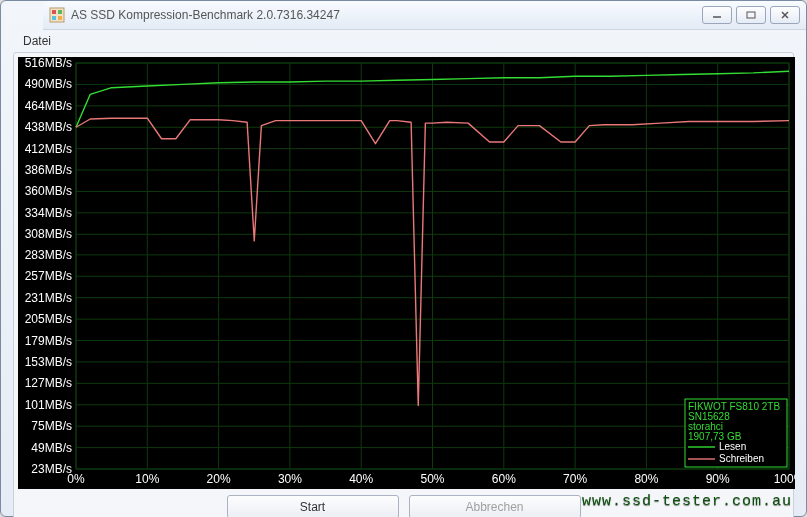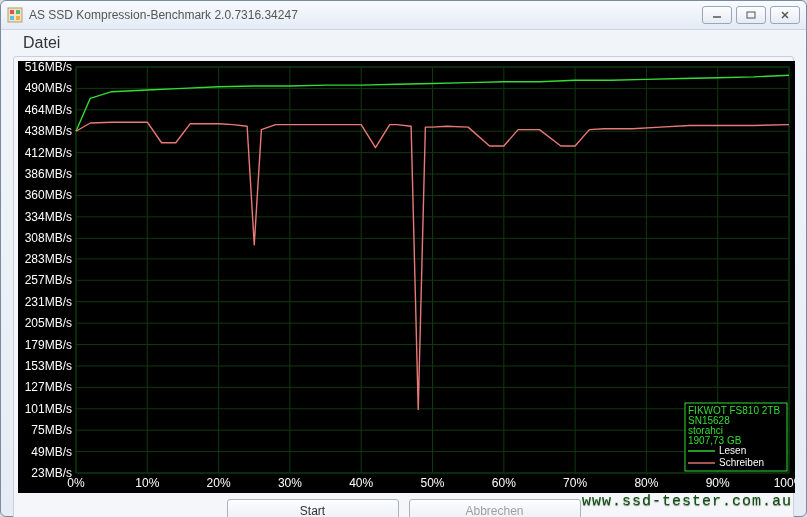--- a/index.html
+++ b/index.html
@@ -21,20 +21,21 @@
     box-shadow: 0 0 4px rgba(0,0,0,0.2);
   }
   .titlebar {
     height: 28px;
     display: flex;
     align-items: center;
     padding: 0 6px;
     background: linear-gradient(to bottom, #f8fbff 0%, #e3ebf5 100%);
     border-bottom: 1px solid #d0d6e0;
     border-radius: 6px 6px 0 0;
+    margin-left: 42px;
   }
   .titlebar .app-icon {
     width: 16px;
     height: 16px;
     margin-right: 6px;
     display: flex;
     align-items: center;
     justify-content: center;
   }
   .titlebar .title {
@@ -54,21 +55,21 @@
     background: linear-gradient(to bottom, #fdfdfe, #e6ecf5);
     display: flex;
     align-items: center;
     justify-content: center;
     font-size: 9px;
     color: #555;
     cursor: pointer;
   }
   .menubar {
     padding: 4px 12px 2px 18px;
-    font-size: 16px;
+    font-size: 12px;
     color: #333;
   }
   .menubar span {
     padding: 2px 4px;
     cursor: pointer;
   }
   .content {
     margin: 2px 12px 8px 12px;
     background: #f4f6fa;
     border: 1px solid #c9d0dc;

